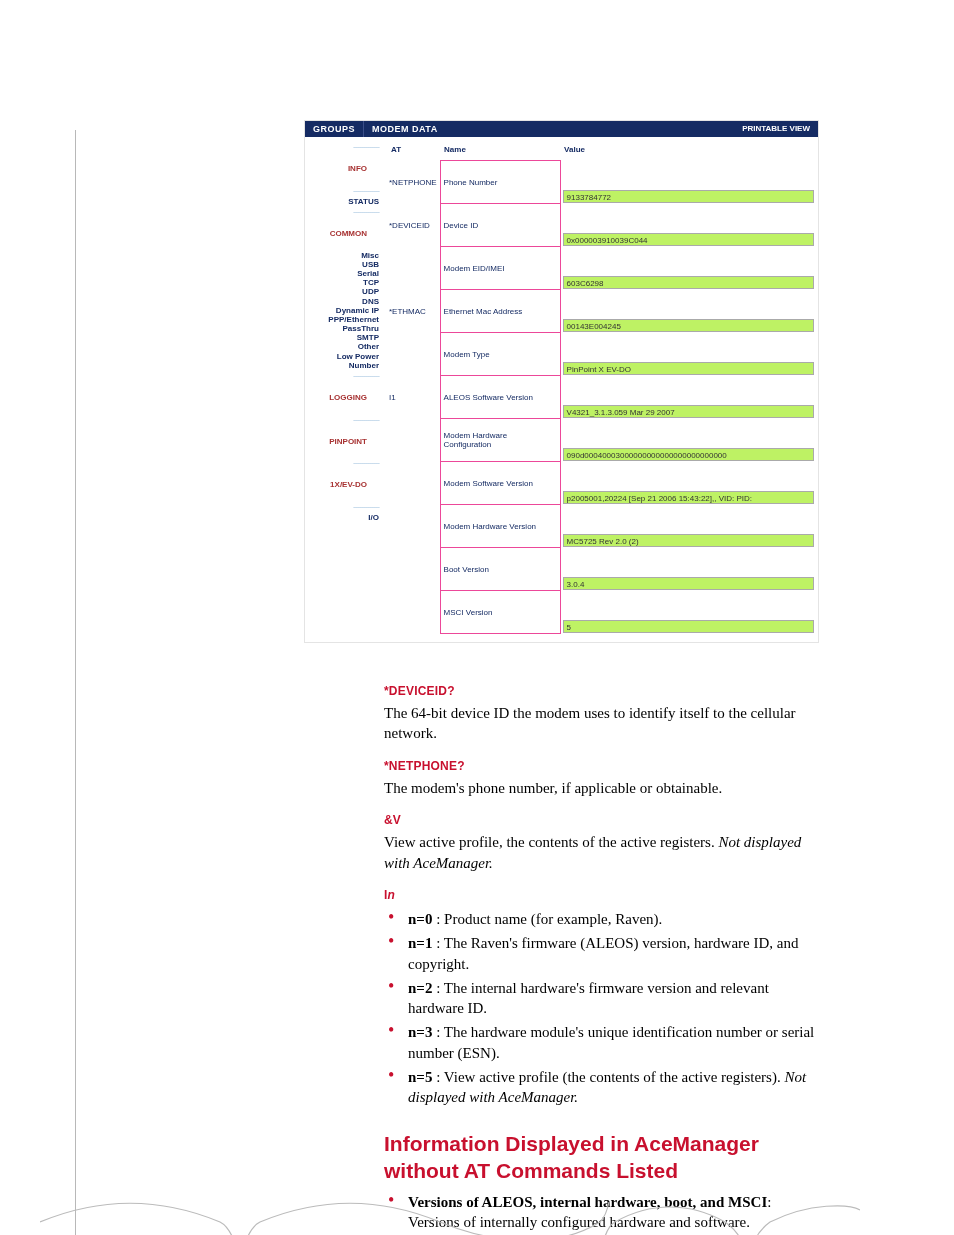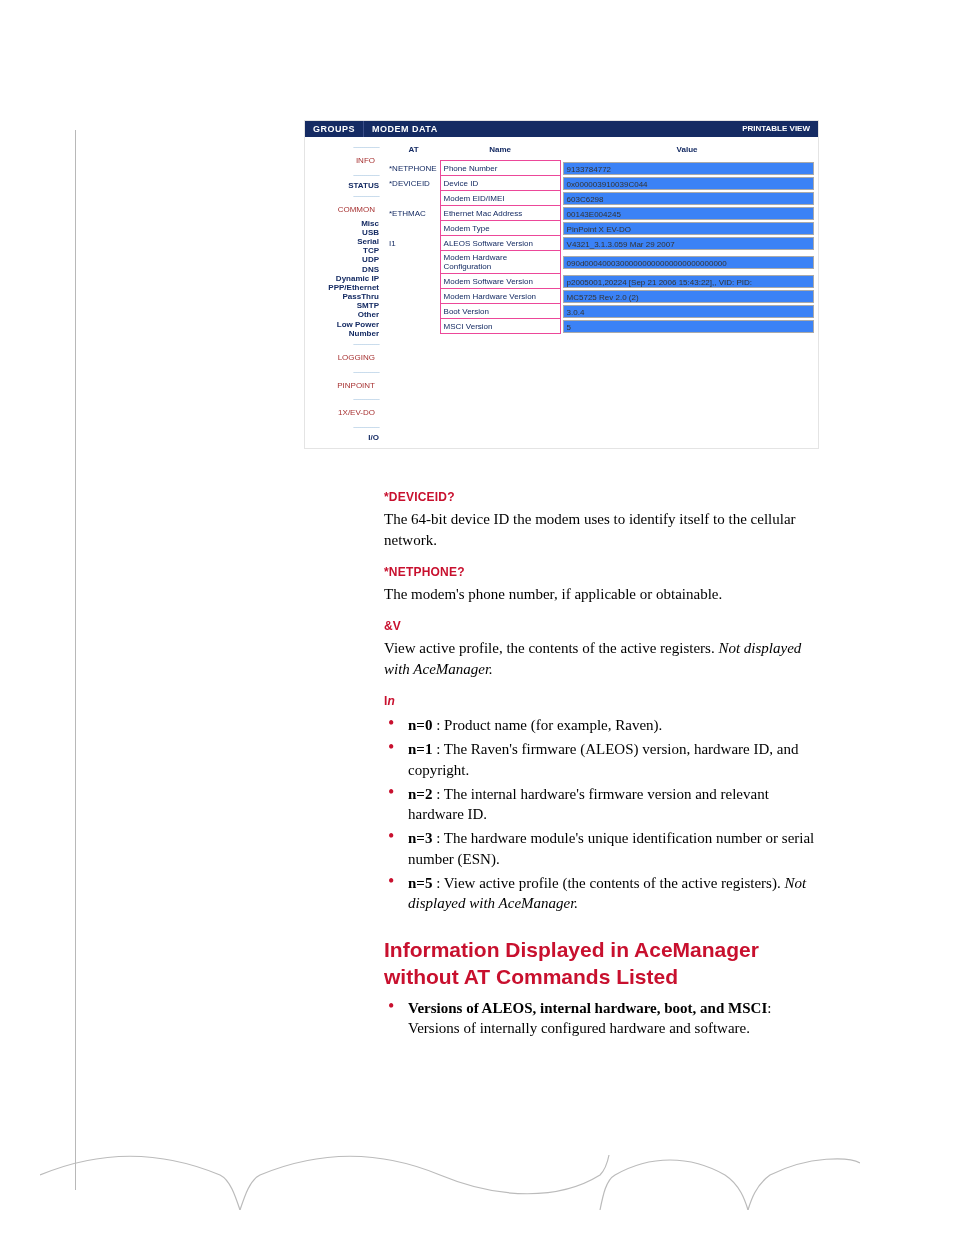--- a/index.html
+++ b/index.html
@@ -72,34 +72,34 @@
     line-height: 1.15;
   }
   .groups-col .dash {
     color: #b7d0e6;
     letter-spacing: -1px;
     font-size: 9px;
     margin: 1px 0 1px 0;
     font-weight: normal;
   }
   .groups-col .grp-main { color:#152b63; font-weight:bold; margin: 0; }
-  .groups-col .grp-sel  { color:#a73232; font-weight:normal; margin: 4px; }
+  .groups-col .grp-sel  { color:#a73232; font-weight:bold; margin: 12px; }
   .groups-col .grp-sub  { color:#152b63; font-weight:bold; margin:0; font-size:8px; }
   .data-col {
     flex: 1;
     padding: 4px 4px 8px 4px;
   }
   .data-table {
     width: 100%;
     border-collapse: collapse;
     font-size: 8px;
     color: #152b63;
   }
   .data-table th {
-    text-align: center;
+    text-align: left;
     font-weight: bold;
     padding: 4px 4px 6px 4px;
     color: #152b63;
   }
   .data-table td {
     padding: 0 2px;
     vertical-align: middle;
   }
   .data-table td.at-cell {
     font-weight: normal;
@@ -116,29 +116,30 @@
     padding: 2px 3px;
     background: #fff;
   }
   .data-table td.value-cell {
     padding: 1px 0 1px 2px;
   }
   .val-box {
     display: block;
     width: 100%;
     border: 1px solid #aaa;
-    background: #3b82f6;
+    background: #bef264;
     color: #333;
     font-size: 8px;
     padding: 1px 3px;
     font-family: Verdana, Arial, sans-serif;
     height: 13px;
     line-height: 11px;
     overflow: hidden;
     white-space: nowrap;
+    margin-top: 28px;
   }
   
   .doc {
     margin-left: 330px;
     margin-top: 40px;
     width: 435px;
     font-size: 15px;
     line-height: 1.35;
   }
   .cmd-head {

